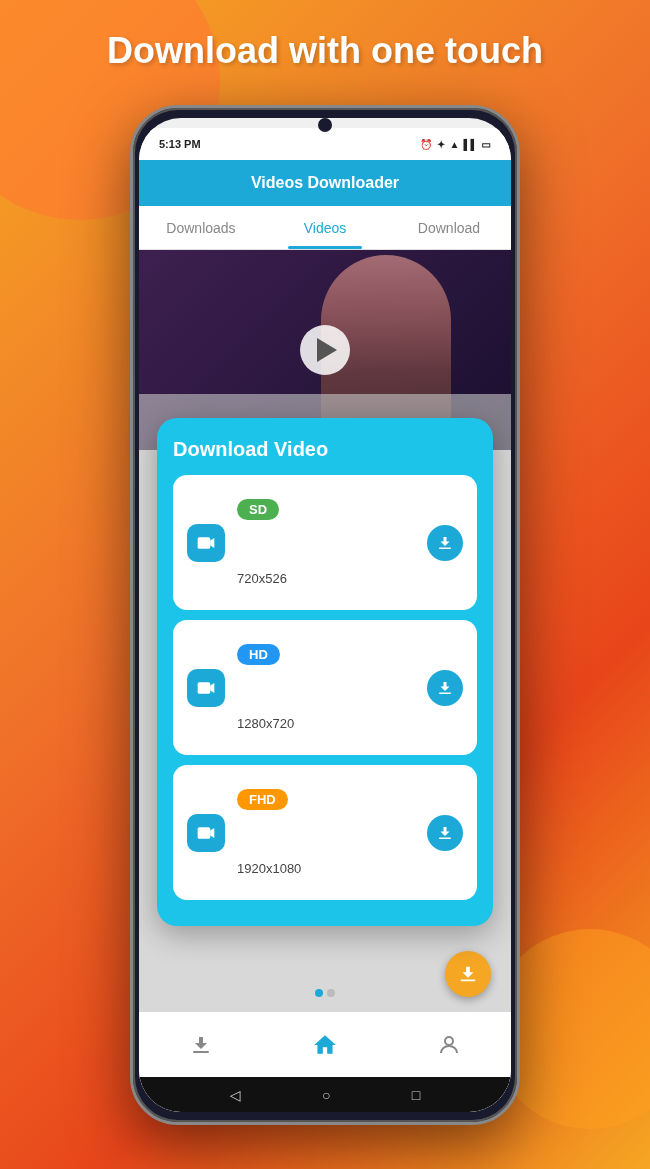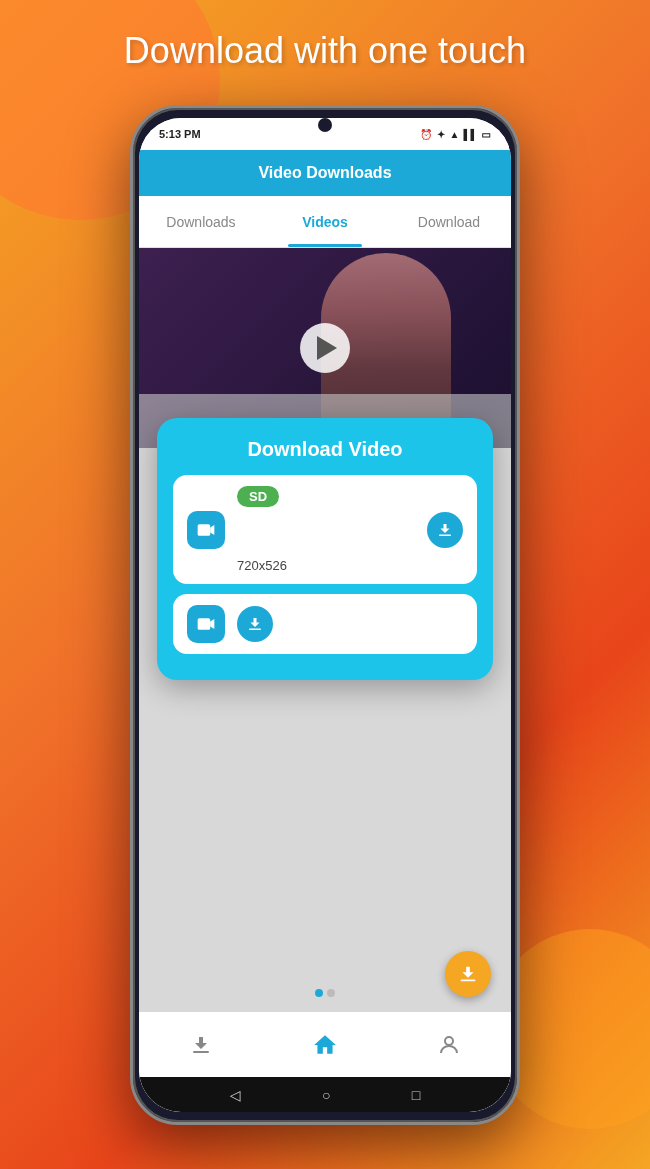--- a/index.html
+++ b/index.html
@@ -36,21 +36,21 @@
     }
 
     
     .header-text {
       position: absolute;
       top: 30px;
       left: 0;
       right: 0;
       text-align: center;
       font-size: 36px;
-      font-weight: 400;
+      font-weight: 700;
       color: white;
       z-index: 1;
       text-shadow: 2px 2px 4px rgba(0,0,0,0.2);
       padding: 0 20px;
     }
 
     
     .phone {
       position: absolute;
       top: 105px;
@@ -82,20 +82,21 @@
     .status-bar {
       background: white;
       height: 32px;
       display: flex;
       align-items: center;
       justify-content: space-between;
       padding: 8px 20px;
       font-size: 11px;
       font-weight: bold;
       color: #222;
+      margin-top: 10px;
     }
 
     .status-icons {
       display: flex;
       align-items: center;
       gap: 4px;
       font-size: 10px;
     }
 
     
@@ -120,38 +121,38 @@
       justify-content: center;
       color: white;
       font-size: 16px;
       font-weight: 600;
     }
 
     
     .tabs {
       background: white;
       display: flex;
-      height: 52px;
+      height: 44px;
       border-bottom: 1px solid #e0e0e0;
     }
 
     .tab {
       flex: 1;
       display: flex;
       align-items: center;
       justify-content: center;
       font-size: 14px;
       color: #888;
       cursor: pointer;
       position: relative;
     }
 
     .tab.active {
       color: #1da9d8;
-      font-weight: 700;
+      font-weight: 400;
     }
 
     .tab.active::after {
       content: '';
       position: absolute;
       bottom: 0;
       left: 20%;
       right: 20%;
       height: 3px;
       background: #1da9d8;
@@ -219,31 +220,31 @@
       left: 18px;
       right: 18px;
       background: #1dc4e9;
       border-radius: 20px;
       padding: 20px 16px 16px;
       z-index: 5;
       box-shadow: 0 8px 30px rgba(0,0,0,0.3);
     }
 
     .dialog-title {
-      text-align: center;
+      text-align: left;
       font-size: 20px;
       font-weight: 700;
       color: white;
       margin-bottom: 14px;
     }
 
     .quality-option {
       background: white;
       border-radius: 14px;
-      padding: 11px 14px;
+      padding: 24px 14px;
       display: flex;
       align-items: center;
       margin-bottom: 10px;
       gap: 12px;
     }
 
     .video-icon {
       width: 38px;
       height: 38px;
       background: #1da9d8;
@@ -411,21 +412,21 @@
       <div class="status-icons">
         <span>⏰</span>
         <span>✦</span>
         <span>▲</span>
         <span>▌▌</span>
         <span>▭</span>
       </div>
     </div>
 
     <div class="app-titlebar">
-      <span>Video Downloads</span>
+      <span>Videos Downloader</span>
     </div>
 
     <div class="tabs">
       <div class="tab">
         <span>Downloads</span>
       </div>
       <div class="tab active">
         <span>Videos</span>
       </div>
       <div class="tab">
@@ -466,28 +467,50 @@
         </div>
       </div>
 
       <div class="quality-option">
         <div class="video-icon">
           <svg width="20" height="20" viewBox="0 0 24 24" fill="white">
             <rect x="2" y="5" width="15" height="14" rx="2" fill="white"></rect>
             <polygon points="17,9 22,6 22,18 17,15" fill="white"></polygon>
           </svg>
         </div>
+        <div class="quality-info">
+          <div class="quality-badge badge-hd">HD</div>
+          <div class="quality-res">1280x720</div>
+        </div>
         <div class="download-btn">
           <svg width="18" height="18" viewBox="0 0 24 24" fill="white">
             <path d="M12 16l-6-6h4V4h4v6h4l-6 6z" fill="white"></path>
             <rect x="4" y="18" width="16" height="2" rx="1" fill="white"></rect>
           </svg>
         </div>
       </div>
 
+      <div class="quality-option">
+        <div class="video-icon">
+          <svg width="20" height="20" viewBox="0 0 24 24" fill="white">
+            <rect x="2" y="5" width="15" height="14" rx="2" fill="white"></rect>
+            <polygon points="17,9 22,6 22,18 17,15" fill="white"></polygon>
+          </svg>
+        </div>
+        <div class="quality-info">
+          <div class="quality-badge badge-fhd">FHD</div>
+          <div class="quality-res">1920x1080</div>
+        </div>
+        <div class="download-btn">
+          <svg width="18" height="18" viewBox="0 0 24 24" fill="white">
+            <path d="M12 16l-6-6h4V4h4v6h4l-6 6z" fill="white"></path>
+            <rect x="4" y="18" width="16" height="2" rx="1" fill="white"></rect>
+          </svg>
+        </div>
+      </div>
     </div>
 
     <div class="fab">
       <svg width="22" height="22" viewBox="0 0 24 24" fill="white">
         <path d="M12 16l-6-6h4V4h4v6h4l-6 6z" fill="white"></path>
         <rect x="4" y="18" width="16" height="2" rx="1" fill="white"></rect>
       </svg>
     </div>
 
     <div class="scroll-hint">

